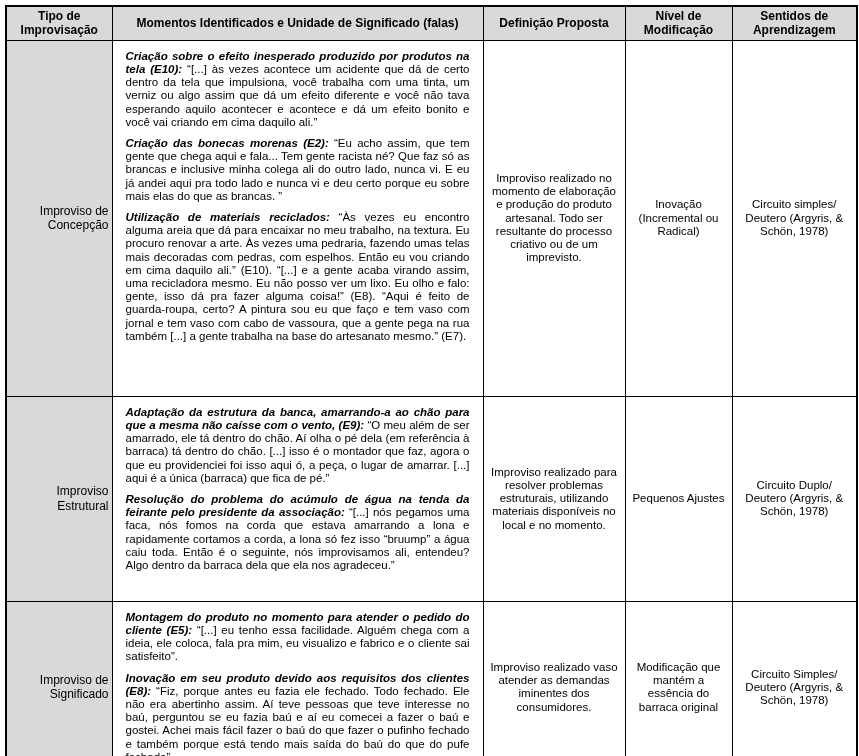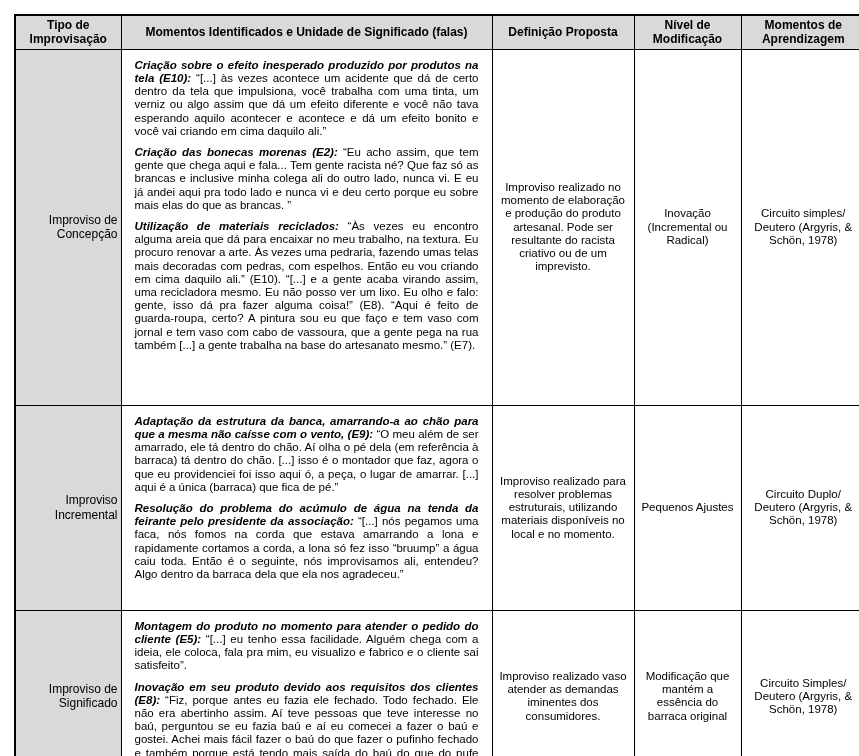--- a/index.html
+++ b/index.html
@@ -6,21 +6,21 @@
     margin: 0;
     padding: 0;
     background: #ffffff;
     font-family: "Liberation Sans", sans-serif;
     color: #000000;
   }
   .page {
     width: 859px;
     height: 756px;
     box-sizing: border-box;
-    padding: 14px;
+    padding: 5px;
     background: #ffffff;
   }
   table.tbl {
     border-collapse: collapse;
     table-layout: fixed;
     width: 851px;
     border: 2px solid var(--border, #000);
   }
   .tbl th, .tbl td {
     border: 1px solid var(--border, #000);
@@ -77,37 +77,37 @@
       <col style="width:142px">
       <col style="width:107px">
       <col style="width:125px">
     </colgroup>
     <thead>
       <tr style="height:34px;">
         <th>Tipo de Improvisação</th>
         <th>Momentos Identificados e Unidade de Significado (falas)</th>
         <th>Definição Proposta</th>
         <th>Nível de Modificação</th>
-        <th>Momentos de Aprendizagem</th>
+        <th>Sentidos de Aprendizagem</th>
       </tr>
     </thead>
     <tbody>
       <tr style="height:356px;">
         <td class="rowlabel">Improviso de Concepção</td>
         <td class="momentos">
           <p><span class="hd">Criação sobre o efeito inesperado produzido por produtos na tela (E10): </span><span>“[...] às vezes acontece um acidente que dá de certo dentro da tela que impulsiona, você trabalha com uma tinta, um verniz ou algo assim que dá um efeito diferente e você não tava esperando aquilo acontecer e acontece e dá um efeito bonito e você vai criando em cima daquilo ali.”</span></p>
           <p><span class="hd">Criação das bonecas morenas (E2): </span><span>“Eu acho assim, que tem gente que chega aqui e fala... Tem gente racista né? Que faz só as brancas e inclusive minha colega ali do outro lado, nunca vi. E eu já andei aqui pra todo lado e nunca vi e deu certo porque eu sobre mais elas do que as brancas. ”</span></p>
           <p><span class="hd">Utilização de materiais reciclados: </span><span>“Às vezes eu encontro alguma areia que dá para encaixar no meu trabalho, na textura. Eu procuro renovar a arte. Às vezes uma pedraria, fazendo umas telas mais decoradas com pedras, com espelhos. Então eu vou criando em cima daquilo ali.” (E10). “[...] e a gente acaba virando assim, uma recicladora mesmo. Eu não posso ver um lixo. Eu olho e falo: gente, isso dá pra fazer alguma coisa!” (E8). “Aqui é feito de guarda-roupa, certo? A pintura sou eu que faço e tem vaso com jornal e tem vaso com cabo de vassoura, que a gente pega na rua também [...] a gente trabalha na base do artesanato mesmo.” (E7).</span></p>
         </td>
-        <td class="centercell">Improviso realizado no momento de elaboração e produção do produto artesanal. Pode ser resultante do racista criativo ou de um imprevisto.</td>
+        <td class="centercell">Improviso realizado no momento de elaboração e produção do produto artesanal. Todo ser resultante do processo criativo ou de um imprevisto.</td>
         <td class="centercell">Inovação (Incremental ou Radical)</td>
         <td class="centercell">Circuito simples/ Deutero (Argyris, &amp; Schön, 1978)</td>
       </tr>
       <tr style="height:205px;">
-        <td class="rowlabel">Improviso Incremental</td>
+        <td class="rowlabel">Improviso Estrutural</td>
         <td class="momentos">
           <p><span class="hd">Adaptação da estrutura da banca, amarrando-a ao chão para que a mesma não caísse com o vento, (E9): </span><span>“O meu além de ser amarrado, ele tá dentro do chão. Aí olha o pé dela (em referência à barraca) tá dentro do chão. [...] isso é o montador que faz, agora o que eu providenciei foi isso aqui ó, a peça, o lugar de amarrar. [...] aqui é a única (barraca) que fica de pé.”</span></p>
           <p><span class="hd">Resolução do problema do acúmulo de água na tenda da feirante pelo presidente da associação: </span><span>“[...] nós pegamos uma faca, nós fomos na corda que estava amarrando a lona e rapidamente cortamos a corda, a lona só fez isso “bruump” a água caiu toda. Então é o seguinte, nós improvisamos ali, entendeu? Algo dentro da barraca dela que ela nos agradeceu.”</span></p>
         </td>
         <td class="centercell">Improviso realizado para resolver problemas estruturais, utilizando materiais disponíveis no local e no momento.</td>
         <td class="centercell">Pequenos Ajustes</td>
         <td class="centercell">Circuito Duplo/ Deutero (Argyris, &amp; Schön, 1978)</td>
       </tr>
       <tr style="height:152px;">
         <td class="rowlabel">Improviso de Significado</td>

